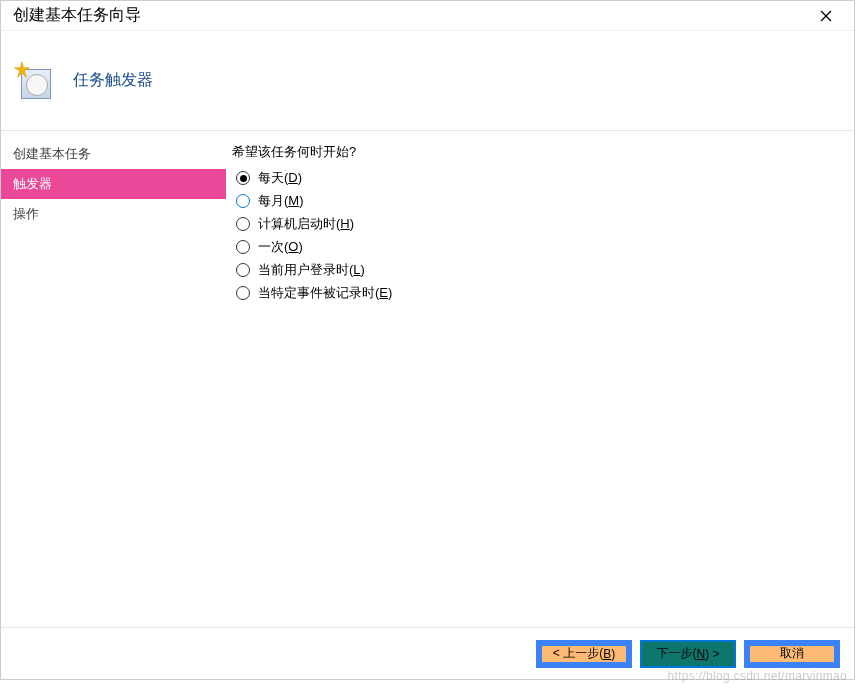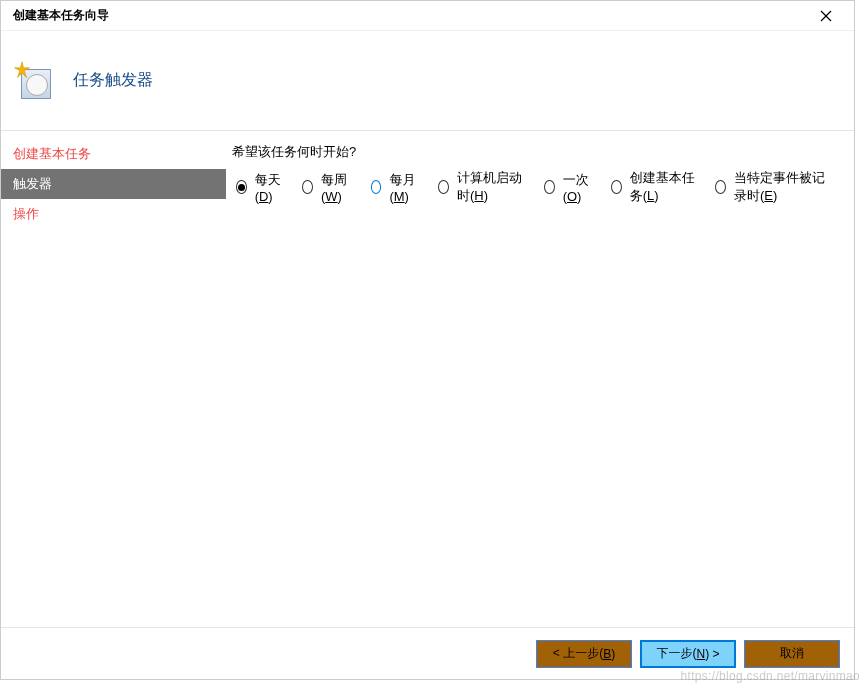--- a/index.html
+++ b/index.html
@@ -1,46 +1,46 @@
 <!DOCTYPE html>
 <html><head>
   <meta charset="utf-8">
   <style>
     * { box-sizing: border-box; margin: 0; padding: 0; }
     body { font-family: "Microsoft YaHei", "Segoe UI", sans-serif; font-size: 12px; background: #fff; width: 867px; height: 689px; overflow: hidden; position: relative; }
     .window { width: 855px; height: 680px; border: 1px solid #ccc; background: #fff; position: relative; display: flex; flex-direction: column; }
     .titlebar { height: 30px; display: flex; align-items: center; justify-content: space-between; padding: 0 8px; border-bottom: 1px solid #f0f0f0; }
-    .titlebar-title { font-size: 12px; color: #000; padding-left: 4px; font-weight: bold; }
+    .titlebar-title { font-size: 16px; color: #000; padding-left: 4px; }
     .close-btn { width: 40px; height: 28px; display: flex; align-items: center; justify-content: center; cursor: pointer; }
     .close-btn svg { width: 12px; height: 12px; }
     .header-area { height: 100px; display: flex; align-items: center; padding-left: 14px; gap: 22px; border-bottom: 1px solid #e5e5e5; }
     .wizard-icon { width: 36px; height: 36px; position: relative; }
     .wizard-icon .clock-bg { width: 30px; height: 30px; border: 1px solid #7a99b8; background: linear-gradient(#e8eef5,#c7d5e6); position: absolute; right: 0; bottom: 0; }
     .wizard-icon .clock-face { width: 22px; height: 22px; border-radius: 50%; border: 1px solid #aaa; background: #f8f8f8; position: absolute; right: 3px; bottom: 3px; }
     .wizard-icon .star { position: absolute; top: -2px; left: -2px; width: 18px; height: 18px; }
     .wizard-icon .star svg { width: 18px; height: 18px; }
     .page-title { font-size: 16px; color: #1a4e8a; }
     .body-area { flex: 1; display: flex; min-height: 0; }
     .sidebar { width: 225px; padding-top: 8px; }
-    .sidebar-item { padding: 6px 12px; cursor: pointer; color: #ef4444; font-size: 13px; }
-    .sidebar-item.selected { background: #737373; color: #fff; }
+    .sidebar-item { padding: 6px 12px; cursor: pointer; color: #404040; font-size: 13px; }
+    .sidebar-item.selected { background: #ec4899; color: #fff; }
     .content { flex: 1; padding: 12px 20px 0 6px; }
     .prompt { font-size: 13px; margin-bottom: 1px; }
-    .radio-group { display: flex; gap: 16px; padding-left: 4px; margin-top: 8px; }
+    .radio-group { display: flex; flex-direction: column; gap: 5px; padding-left: 4px; margin-top: 8px; }
     .radio-option { display: flex; align-items: center; gap: 8px; cursor: pointer; }
     .radio-circle { width: 14px; height: 14px; border: 1px solid #333; border-radius: 50%; display: inline-flex; align-items: center; justify-content: center; background: #fff; }
     .radio-option.checked .radio-circle::after { content: ""; width: 7px; height: 7px; background: #000; border-radius: 50%; }
     .radio-option.hover-blue .radio-circle { border-color: #0078d7; }
     .radio-label { font-size: 13px; color: #000; }
     .radio-label .accel { text-decoration: underline; }
     .footer { height: 52px; border-top: 1px solid #e5e5e5; display: flex; align-items: center; justify-content: flex-end; gap: 8px; padding-right: 14px; }
-    .btn { min-width: 96px; height: 28px; border: 1px solid #3b82f6; background: #a16207; font-size: 12px; display: inline-flex; align-items: center; justify-content: center; cursor: pointer; padding: 0 10px; }
-    .btn.default { border: 2px solid #0078d7; background: #7dd3fc; }
+    .btn { min-width: 96px; height: 28px; border: 6px solid #3b82f6; background: #fdba74; font-size: 12px; display: inline-flex; align-items: center; justify-content: center; cursor: pointer; padding: 0 10px; }
+    .btn.default { border: 2px solid #0078d7; background: #0f766e; }
     .btn .accel { text-decoration: underline; }
-    .watermark { position: absolute; right: 7px; bottom: 6px; color: rgba(140,140,140,0.45); font-size: 12px; font-family: Arial, sans-serif; letter-spacing: 0.3px; pointer-events: none; }
+    .watermark { position: absolute; right: 20px; bottom: 6px; color: rgba(140,140,140,0.45); font-size: 12px; font-family: Arial, sans-serif; letter-spacing: 0.3px; pointer-events: none; }
   </style>
 </head>
 <body>
 
 <div class="window">
   <div class="titlebar">
     <span class="titlebar-title">创建基本任务向导</span>
     <div class="close-btn">
       <svg viewBox="0 0 12 12">
           <line x1="1" y1="1" x2="11" y2="11" stroke="#000" stroke-width="1.2"></line>
@@ -69,43 +69,39 @@
 
     <div class="content">
       <div class="prompt">希望该任务何时开始?</div>
       <div class="radio-group">
 
         <label class="radio-option checked">
           <span class="radio-circle"></span>
           <span class="radio-label"><span>每天(</span><span class="accel">D</span><span>)</span></span>
         </label>
 
-        <label class="radio-option">
-          <span class="radio-circle"></span>
-          <span class="radio-label"><span>每周(</span><span class="accel">W</span><span>)</span></span>
-        </label>
 
         <label class="radio-option hover-blue">
           <span class="radio-circle"></span>
           <span class="radio-label"><span>每月(</span><span class="accel">M</span><span>)</span></span>
         </label>
 
         <label class="radio-option">
           <span class="radio-circle"></span>
           <span class="radio-label"><span>计算机启动时(</span><span class="accel">H</span><span>)</span></span>
         </label>
 
         <label class="radio-option">
           <span class="radio-circle"></span>
           <span class="radio-label"><span>一次(</span><span class="accel">O</span><span>)</span></span>
         </label>
 
         <label class="radio-option">
           <span class="radio-circle"></span>
-          <span class="radio-label"><span>创建基本任务(</span><span class="accel">L</span><span>)</span></span>
+          <span class="radio-label"><span>当前用户登录时(</span><span class="accel">L</span><span>)</span></span>
         </label>
 
         <label class="radio-option">
           <span class="radio-circle"></span>
           <span class="radio-label"><span>当特定事件被记录时(</span><span class="accel">E</span><span>)</span></span>
         </label>
 
       </div>
     </div>
   </div>

